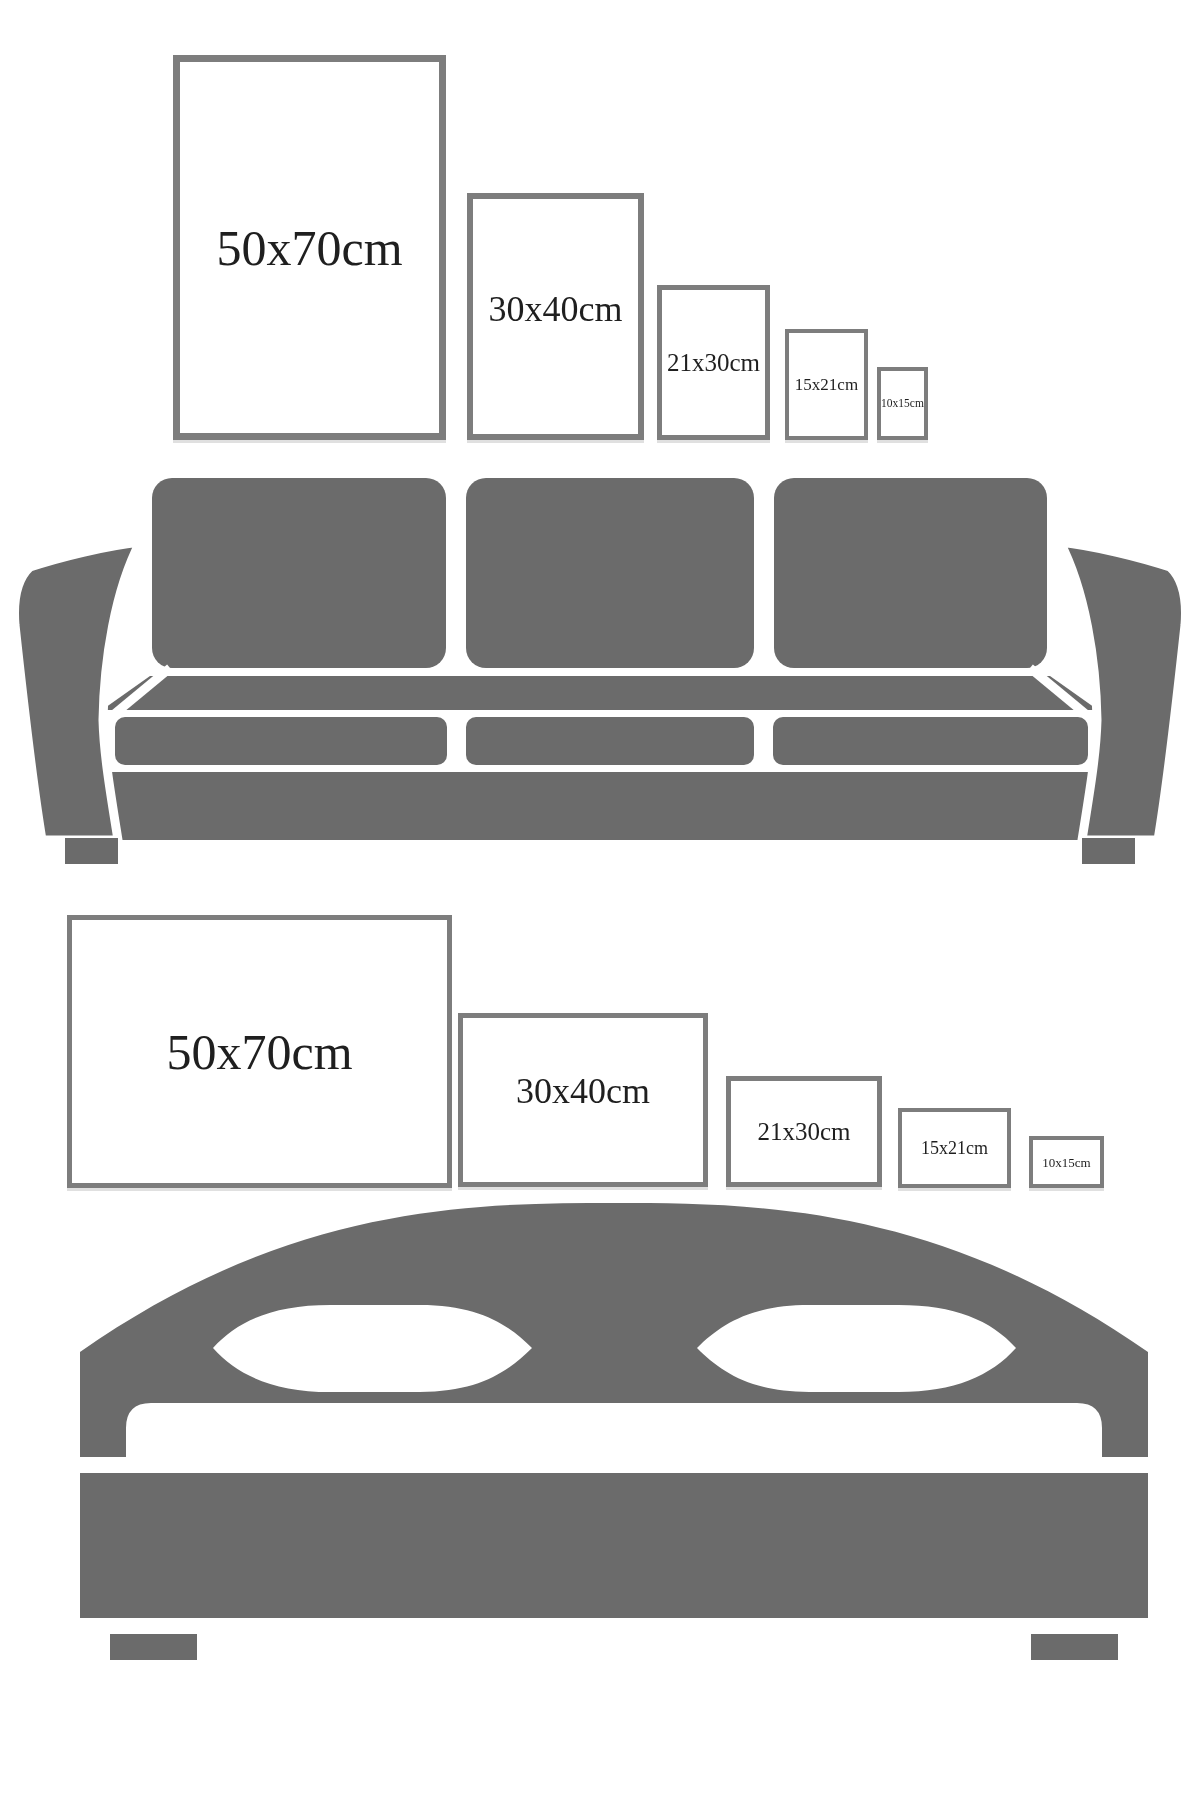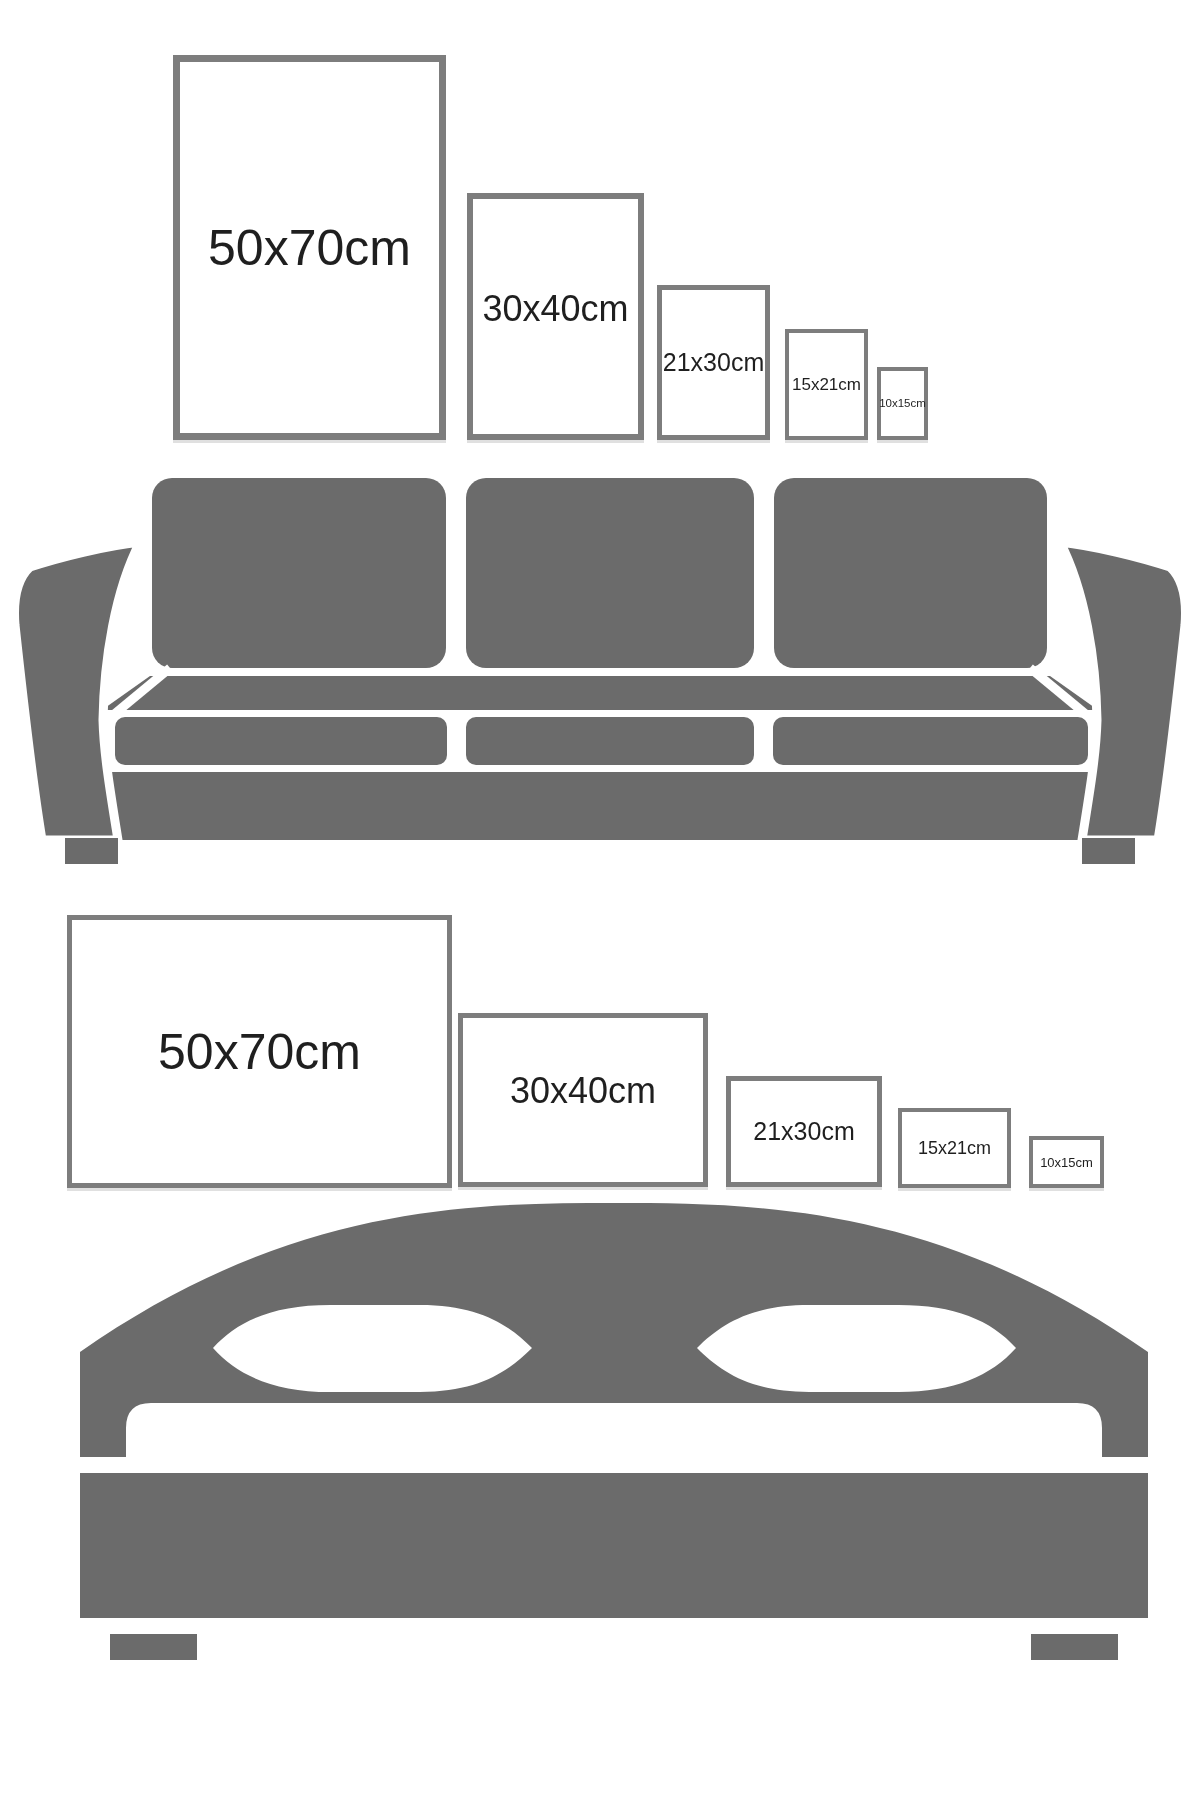--- a/index.html
+++ b/index.html
@@ -2,21 +2,21 @@
 <html style="--bg: #ffffff; --furn: #6b6b6b; --frame-border: #7d7d7d; --label-text: #1f1f1f;"><head>
 <meta charset="utf-8">
 <style>
   html,body{margin:0;padding:0;background:#ffffff;}
   .canvas{
     position:relative;
     width:1200px;
     height:1800px;
     background:var(--bg,#ffffff);
     overflow:hidden;
-    font-family:Liberation Sans, sans-serif;
+    font-family:Liberation Serif, serif;
   }
   .frame{
     position:absolute;
     box-sizing:border-box;
     background:#ffffff;
     border-style:solid;
     border-color:var(--frame-border,#7d7d7d);
     box-shadow:0 3px 0 rgba(0,0,0,0.12);
     display:flex;
     align-items:center;

